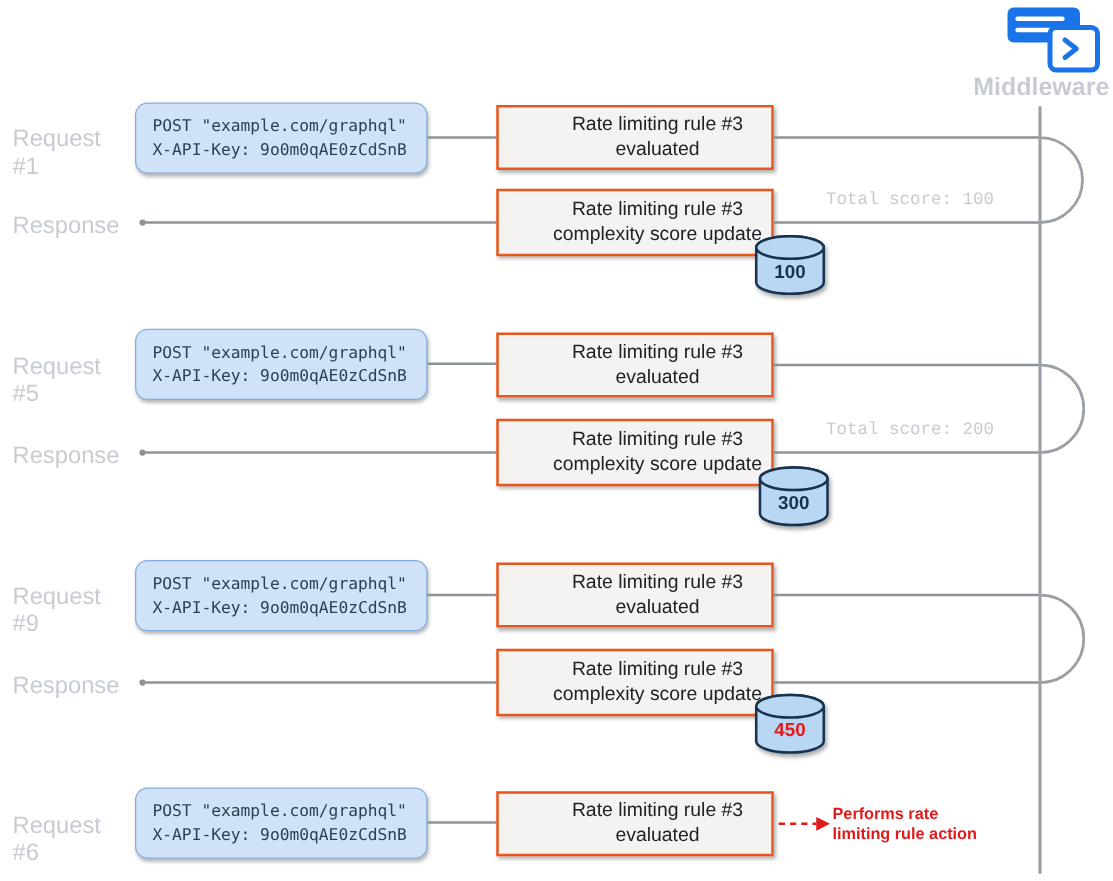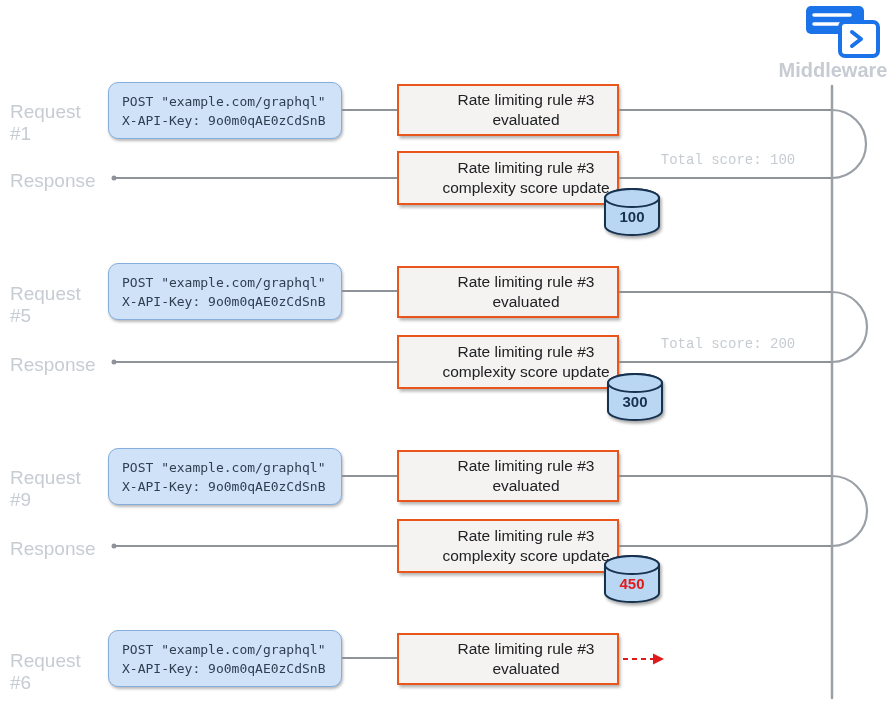--- a/index.html
+++ b/index.html
@@ -107,20 +107,24 @@
   </div>
   <div class="rule-box score" style="top:335px">
     <span>Rate limiting rule #3</span>
     <span>complexity score update</span>
   </div>
   <div class="rule-box score" style="top:519px">
     <span>Rate limiting rule #3</span>
     <span>complexity score update</span>
   </div>
 
+  <div class="action-text">
+    <span>Performs rate</span>
+    <span>limiting rule action</span>
+  </div>
 
   <svg class="overlay" width="890" height="705" viewBox="0 0 890 705">
     <defs>
       <filter id="ds" x="-30%" y="-30%" width="170%" height="180%">
         <feDropShadow dx="1.5" dy="2.5" stdDeviation="1.5" flood-color="#000000" flood-opacity="0.35"></feDropShadow>
       </filter>
     </defs>
 
     <line class="life" x1="832" y1="86" x2="832" y2="698"></line>
 

